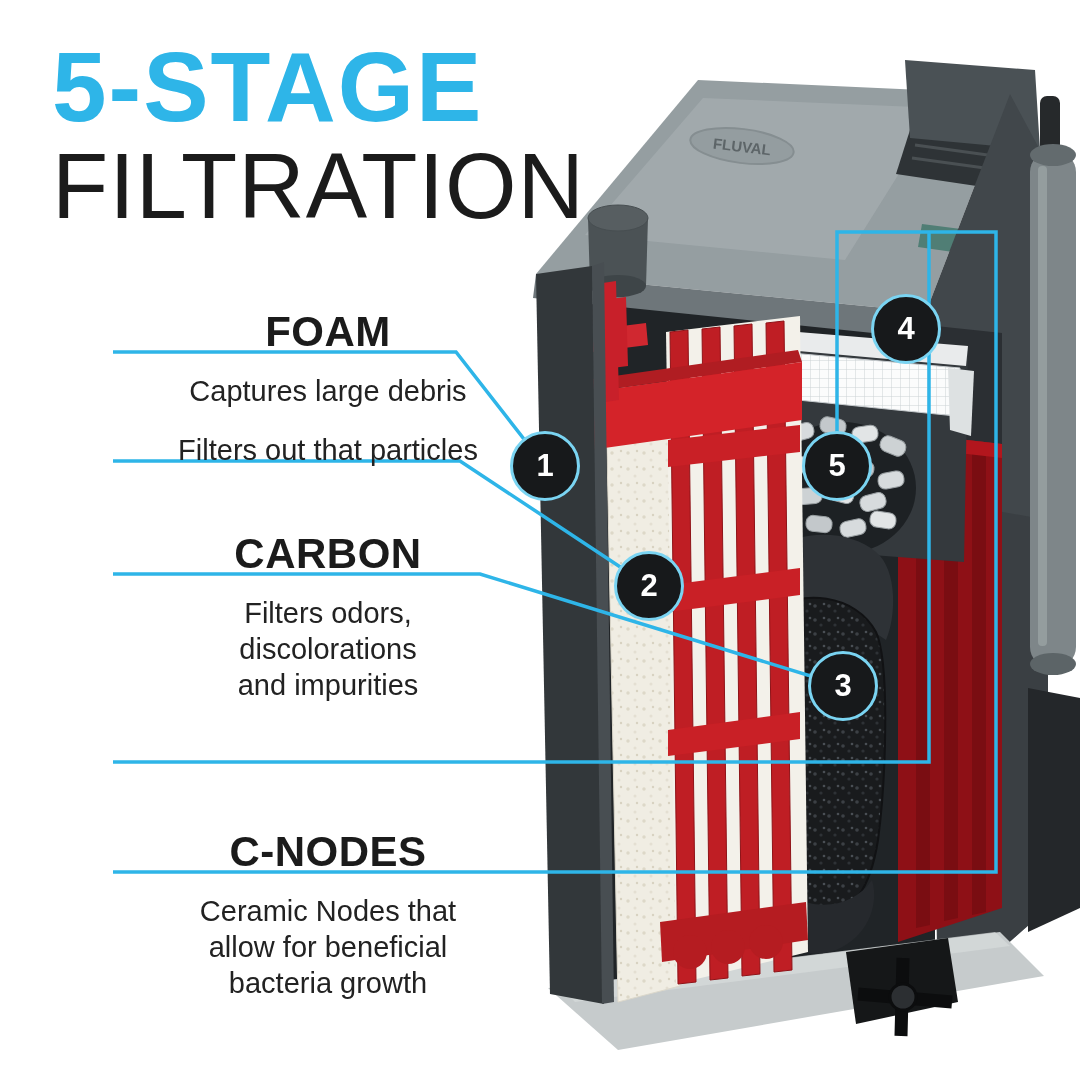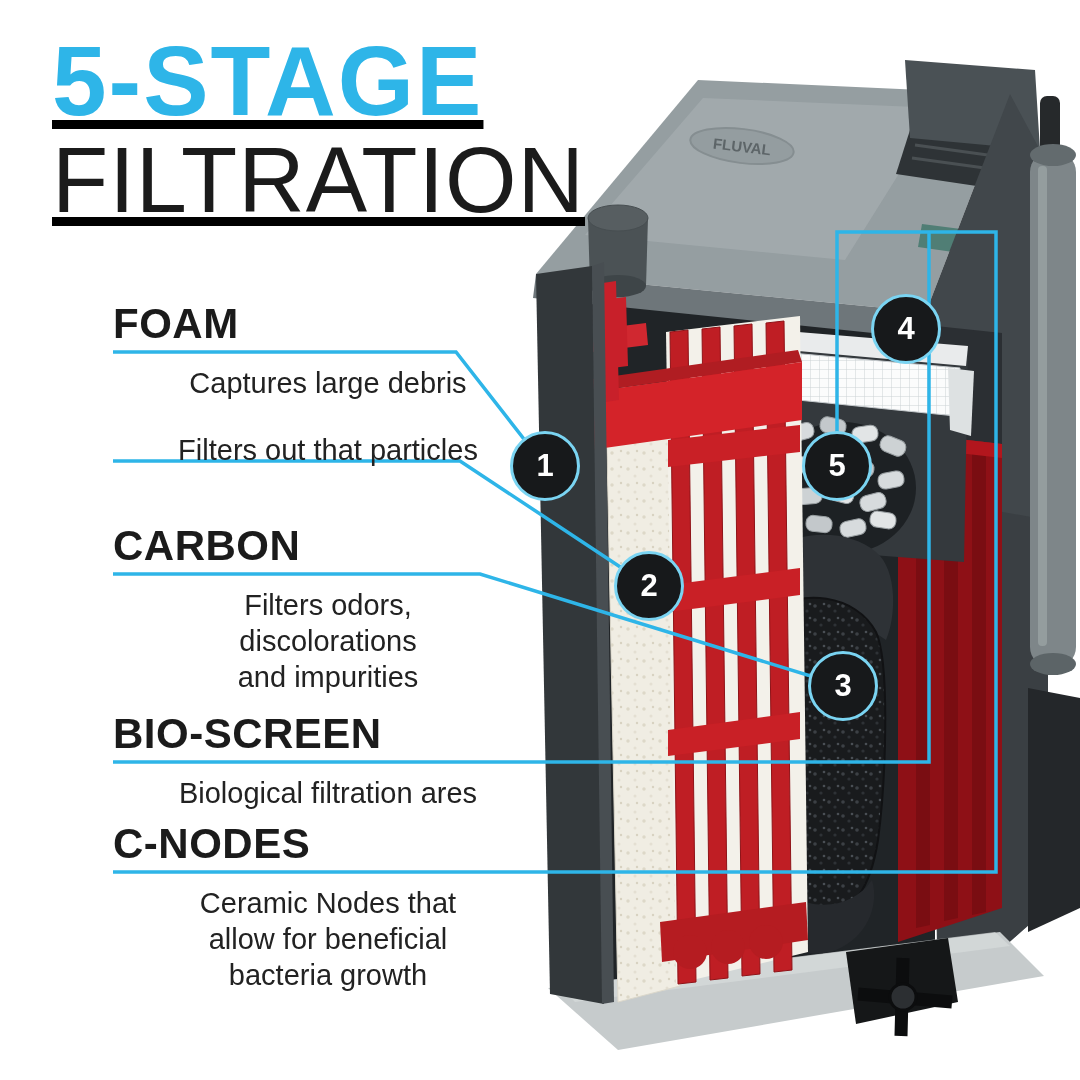--- a/index.html
+++ b/index.html
@@ -3,25 +3,25 @@
 <meta charset="utf-8">
 <style>
   :root{
     --accent:#2EB5E8;
     --ink:#1B1B1B;
   }
   html,body{margin:0;padding:0;background:#ffffff;}
   body{font-family:"Liberation Sans", sans-serif;}
   .canvas{position:relative;width:1080px;height:1080px;background:#ffffff;overflow:hidden;}
   .illustration{position:absolute;left:0;top:0;width:1080px;height:1080px;}
-  .title{position:absolute;left:52px;top:32px;text-decoration:underline;}
+  .title{position:absolute;left:52px;top:38px;}
   .title-line1{font-size:98px;font-weight:800;letter-spacing:2px;line-height:1;color:var(--accent);}
   .title-line2{font-size:92px;font-weight:400;letter-spacing:1px;line-height:1;margin-top:4px;color:var(--ink);}
   .stage{position:absolute;left:113px;width:430px;}
-  .stage-name{font-size:42px;font-weight:800;color:var(--ink);line-height:1;margin:0;letter-spacing:0.5px;}
+  .stage-name{font-size:42px;font-weight:800;color:var(--ink);line-height:1;margin:8px;letter-spacing:0.5px;text-align:center;}
   .stage-desc{font-size:29px;line-height:36px;color:#222222;margin-top:20px;white-space:pre-line;text-align:center;}
   .stage-0{top:303px;} .stage-1{top:412px;} .stage-2{top:525px;} .stage-3{top:713px;} .stage-4{top:823px;}
   .callout-circle{
     position:absolute;width:64px;height:64px;border-radius:50%;
     background:#17191B;border:3px solid #7AD4F2;color:#ffffff;
     display:flex;align-items:center;justify-content:center;
     font-size:31px;font-weight:700;z-index:5;
   }
   .cc-1{left:510px;top:431px;} .cc-2{left:614px;top:551px;} .cc-3{left:808px;top:651px;}
   .cc-4{left:871px;top:294px;} .cc-5{left:802px;top:431px;}
@@ -193,24 +193,20 @@
   </div>
   <div class="stage stage-1">
     <div class="stage-desc">Filters out that particles</div>
   </div>
   <div class="stage stage-2">
     <h2 class="stage-name">CARBON</h2>
     <div class="stage-desc">Filters odors,
 discolorations
 and impurities</div>
   </div>
-  <div class="stage stage-3">
-    <h2 class="stage-name">BIO-SCREEN</h2>
-    <div class="stage-desc">Biological filtration ares</div>
-  </div>
   <div class="stage stage-4">
     <h2 class="stage-name">C-NODES</h2>
     <div class="stage-desc">Ceramic Nodes that
 allow for beneficial
 bacteria growth</div>
   </div>
 
   <div class="callout-circle cc-1">1</div>
   <div class="callout-circle cc-2">2</div>
   <div class="callout-circle cc-3">3</div>

